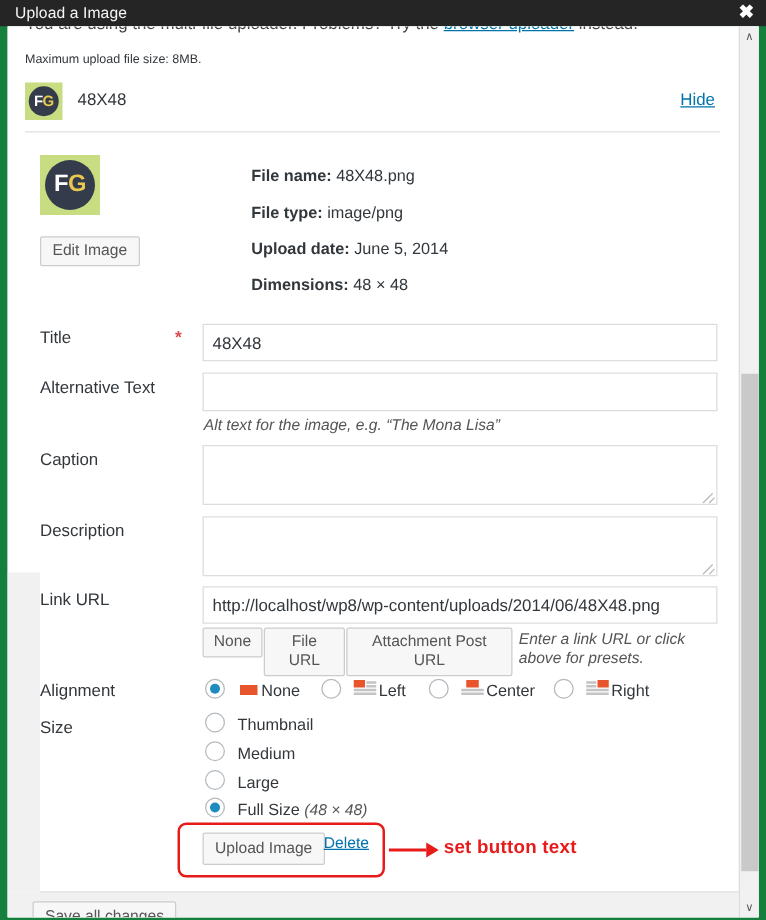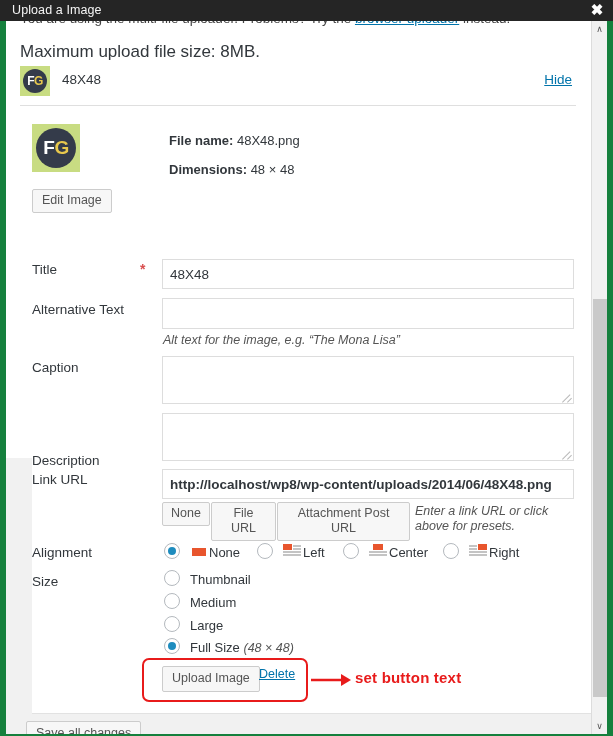--- a/index.html
+++ b/index.html
@@ -128,21 +128,21 @@
   }
   .notice-cut a {
     color: #0073aa;
     text-decoration: underline;
   }
 
   .maxsize {
     position: absolute;
     left: 14px;
     top: 21px;
-    font-size: 17px;
+    font-size: 10px;
     color: #32373c;
     white-space: nowrap;
   }
 
   
   .media-head {
     position: absolute;
     left: 14px;
     top: 45px;
     width: 556px;
@@ -228,20 +228,21 @@
     position: absolute;
     left: 163px;
     top: 112px;
     width: 400px;
   }
   .meta-row {
     font-size: 13px;
     color: #32373c;
     margin-bottom: 14px;
     white-space: nowrap;
+    margin-left: 32px;
   }
   .meta-row b { font-weight: bold; }
   .meta-row span { font-weight: normal; }
 
   
   .form-label {
     position: absolute;
     font-size: 13.5px;
     color: #32373c;
     white-space: nowrap;
@@ -502,41 +503,43 @@
           <span class="fg" style="font-size:19px;">
               <span class="f">F</span>
               <span class="g">G</span>
             </span>
         </div>
 
         <button class="edit-image-btn">Edit Image</button>
 
         <div class="meta">
           <div class="meta-row"><b>File name:</b> <span>48X48.png</span></div>
+          <div class="meta-row"><b>File type:</b> <span>image/png</span></div>
+          <div class="meta-row"><b>Upload date:</b> <span>June 5, 2014</span></div>
           <div class="meta-row"><b>Dimensions:</b> <span>48 × 48</span></div>
         </div>
 
         <div class="form-label" style="left:26px; top:241px;">Title</div>
         <div class="required-star" style="left:134px; top:240px;">*</div>
         <input class="text-input" style="left: 156px; top: 238px; width: 412px; height: 30px;" value="48X48">
 
         <div class="form-label" style="left:26px; top:281px;">Alternative Text</div>
         <input class="text-input" style="left: 156px; top: 277px; width: 412px; height: 31px;" value="">
         <div class="helper" style="left:157px; top:312px;text-align:right;">Alt text for the image, e.g. “The Mona Lisa”</div>
 
         <div class="form-label" style="left:26px; top:339px;">Caption</div>
         <textarea class="text-input" style="left: 156px; top: 335px; width: 412px; height: 48px;"></textarea>
         <span class="resize-grip" style="left:556px; top:371px;"></span>
 
-        <div class="form-label" style="left:26px; top:396px;margin-top:36px;">Description</div>
+        <div class="form-label" style="left:26px; top:396px;">Description</div>
         <textarea class="text-input" style="left: 156px; top: 392px; width: 412px; height: 48px;"></textarea>
         <span class="resize-grip" style="left:556px; top:428px;"></span>
 
         <div class="form-label" style="left:26px; top:451px;text-align:right;">Link URL</div>
-        <input class="text-input" style="left: 156px; top: 448px; width: 412px; height: 30px; font-weight: bold;" value="http://localhost/wp8/wp-content/uploads/2014/06/48X48.png">
+        <input class="text-input" style="left: 156px; top: 448px; width: 412px; height: 30px;" value="http://localhost/wp8/wp-content/uploads/2014/06/48X48.png">
 
         <button class="sm-btn" style="left:156px; top:481px; width:48px;">None</button>
         <button class="sm-btn" style="left:205px; top:481px; width:65px;">File URL</button>
         <button class="sm-btn" style="left:271px; top:481px; width:133px;">Attachment Post URL</button>
         <div class="helper" style="left:409px; top:483px;">Enter a link URL or click</div>
         <div class="helper" style="left:409px; top:498px;">above for presets.</div>
 
         <div class="form-label" style="left:26px; top:524px;">Alignment</div>
 
         <div class="radio checked" style="left:158px; top:522px;"></div>

